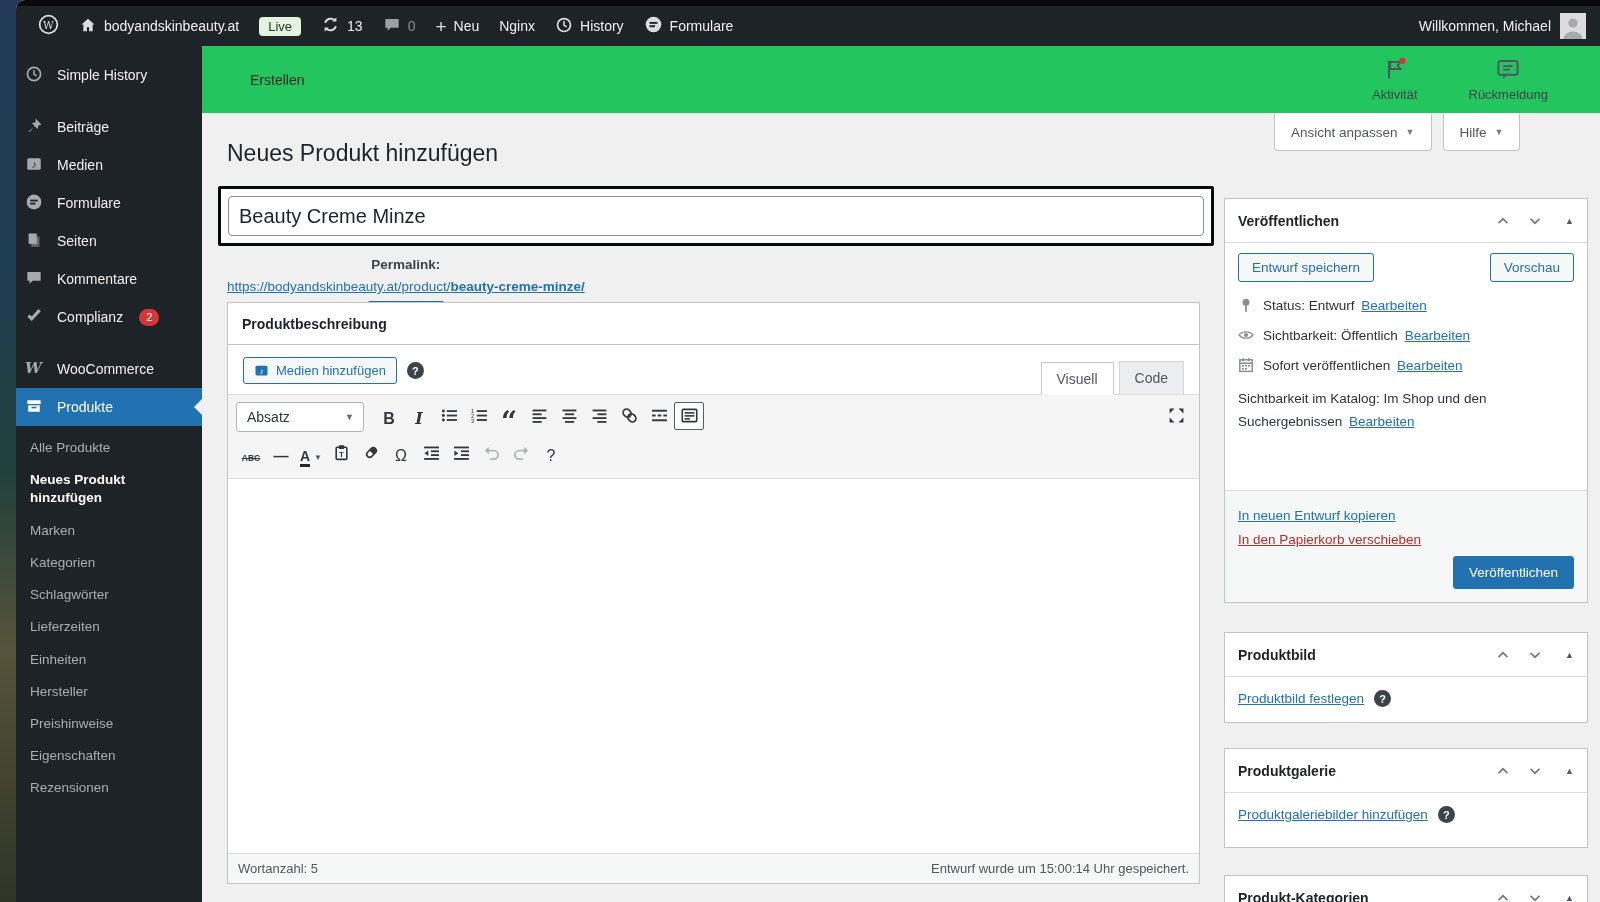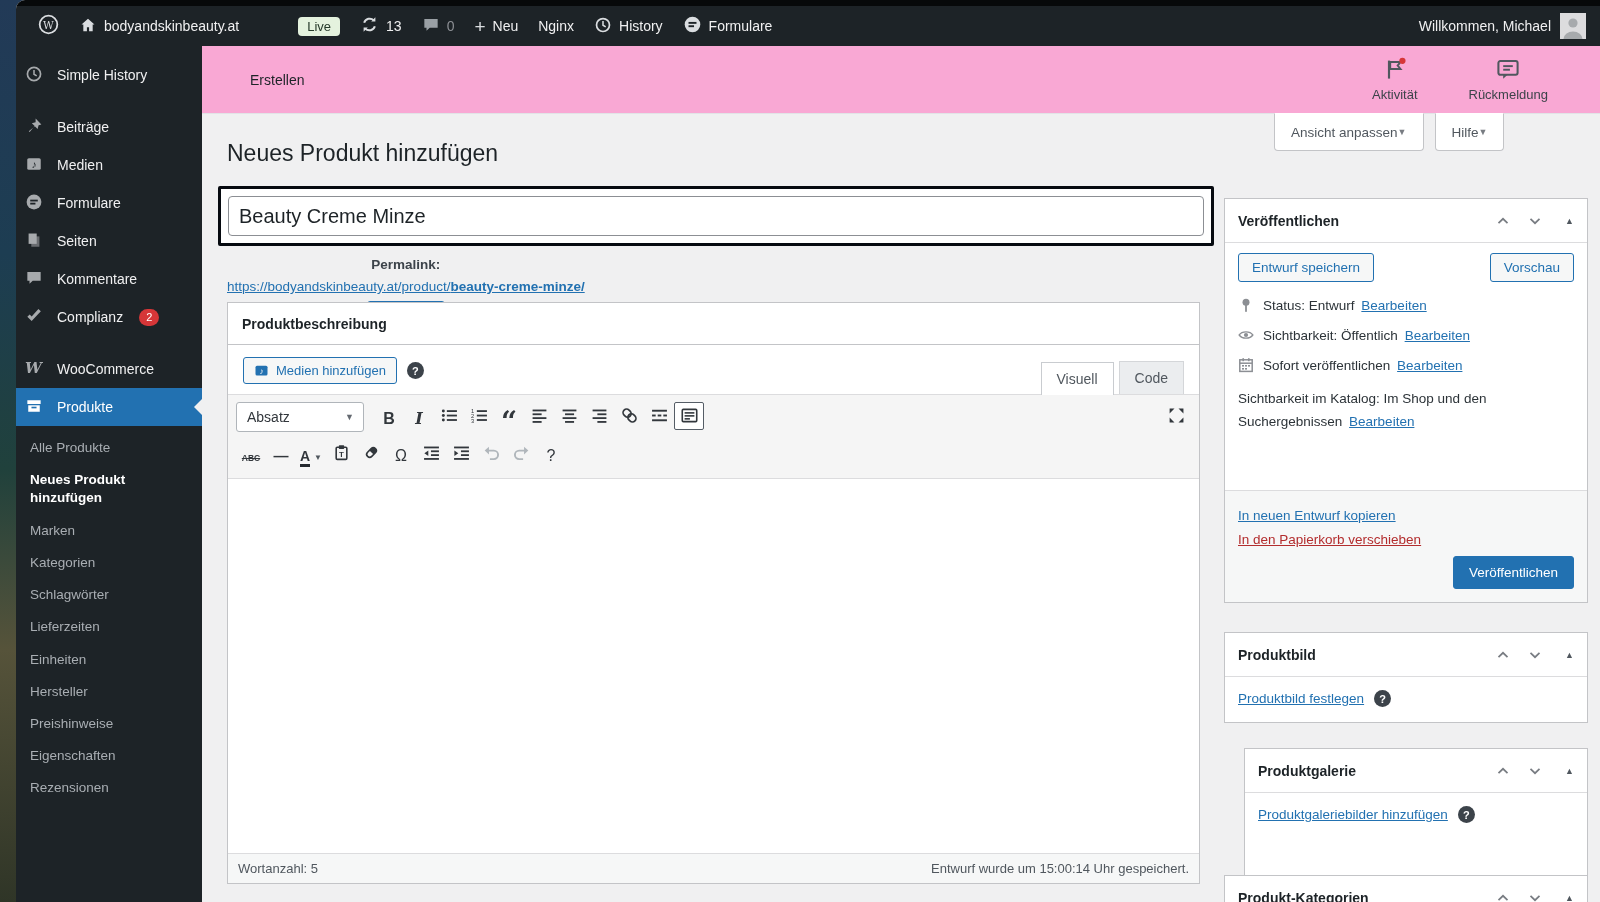--- a/index.html
+++ b/index.html
@@ -11,21 +11,21 @@
   .window { position:absolute; left:16px; top:0; width:1584px; height:902px;
     background:#f0f0f1; border-top-left-radius:9px; overflow:hidden; }
 
   
   .win-topstrip { height:6px; background:#07090a; }
   .adminbar { height:40px; background:#1d2327; display:flex; align-items:center;
     color:#f0f0f1; font-size:14px; padding:0 14px 0 12px; }
   .ab-item { display:flex; align-items:center; gap:7px; padding:0 10px; height:40px; cursor:default; white-space:nowrap; }
   .ab-item .num { color:#f0f0f1; }
   .ab-item .num.muted { color:#8c8f94; }
-  .live-badge { background:#e4f2de; color:#263a2a; font-size:13px; padding:2px 9px; border-radius:4px; font-weight:400;margin-left:39px; }
+  .live-badge { background:#e4f2de; color:#263a2a; font-size:13px; padding:2px 9px; border-radius:4px; font-weight:400; }
   .plus-glyph { font-size:19px; color:#dadde0; font-weight:400; line-height:1; }
   .ab-right { margin-left:auto; display:flex; align-items:center; gap:9px; }
   .avatar { width:26px; height:26px; overflow:hidden; }
 
   
   .sidebar { position:absolute; left:0; top:46px; width:186px; bottom:0; background:#1d2327; }
   .menu { padding-top:10px; }
   .menu-item { position:relative; display:flex; align-items:center; gap:12px;
     padding:9px 10px 9px 9px; color:#f0f0f1; font-size:14px; cursor:pointer; }
   .menu-item .icon { width:20px; height:20px; display:inline-flex; color:#a7aaad; flex:none; }
@@ -34,31 +34,31 @@
   .menu-item.active .icon { color:#fff; }
   .menu-item.active::after { content:""; position:absolute; right:0; top:50%;
     transform:translateY(-50%); border:8px solid transparent; border-right:8px solid #f0f0f1; }
   .badge { background:#d63638; color:#fff; font-size:11px; line-height:1;
     padding:3px 7px; border-radius:10px; margin-left:4px; }
   .submenu { padding:6px 0 10px; }
   .sub-item { padding:7px 12px 7px 14px; color:#a9aeb3; font-size:13.5px; line-height:1.35; cursor:pointer; }
   .sub-item.current { color:#fff; font-weight:bold; }
 
   
-  .topbar { position:absolute; left:186px; right:0; top:46px; height:68px; background:#f9a8d4;
+  .topbar { position:absolute; left:186px; right:0; top:46px; height:68px; background:#22c55e;
     border-bottom:1px solid #e2e4e7; display:flex; align-items:center; }
   .erstellen { padding-left:48px; font-size:14px; color:#1d2327; }
   .topbar-right { margin-left:auto; display:flex; gap:38px; margin-right:52px; }
   .top-icon-item { display:flex; flex-direction:column; align-items:center; gap:2px; cursor:pointer;margin-left:13px; }
   .top-icon-item .lbl { font-size:13px; color:#3c434a; }
 
   
   .screen-links { position:absolute; top:113px; left:1258px; display:flex; gap:11px; z-index:6; }
   .screen-tab { background:#fff; border:1px solid #c3c4c7; border-top:1px solid #fff;
-    border-radius:0 0 4px 4px; padding:0 16px; height:38px; display:flex; align-items:center; 
+    border-radius:0 0 4px 4px; padding:0 16px; height:38px; display:flex; align-items:center; gap:8px;
     font-size:13.5px; color:#50575e; cursor:pointer; }
   .screen-tab .caret { font-size:9px; color:#787c82; }
 
   
   .content { position:absolute; left:186px; right:0; top:114px; bottom:0; background:#f0f0f1; }
   .h1 { position:absolute; left:25px; top:26px; font-size:23px; font-weight:400; color:#1d2327; }
 
   .title-wrap { position:absolute; left:16px; top:72px; width:996px; border:3px solid #060a10;
     border-radius:2px; background:#fff; padding:7px; }
   .title-input { width:100%; height:40px; border:1px solid #8c8f94; border-radius:4px;
@@ -140,21 +140,21 @@
   .catalog { margin-top:15px; line-height:1.7; }
   .pub-footer { background:#f6f7f7; border-top:1px solid #dcdcde; padding:8px 13px 13px; }
   .foot-link { display:block; margin:9px 0; font-size:13.5px; text-decoration:underline; cursor:pointer; }
   .foot-link.copy { color:#2271b1; }
   .foot-link.trash { color:#b32d2e; }
   .publish-row { display:flex; justify-content:flex-end; margin-top:9px; }
   .btn-primary { background:#2271b1; border:1px solid #2271b1; color:#fff; border-radius:3px;
     padding:8px 15px; font-size:13.5px; cursor:pointer; font-family:inherit; }
 
   .img-box { top:434px; height:91px; }
-  .gal-box { top:550px; height:128px;margin-left:20px; }
+  .gal-box { top:550px; height:100px; }
   .cat-box { top:677px; height:60px; }
   .pb-body-link { padding:13px 13px; font-size:13.5px; display:flex; align-items:center; gap:10px; }
   .pb-body-link a { color:#2271b1; text-decoration:underline; cursor:pointer; }
 
   b, .bold { font-weight:normal;text-align:right; }
 </style>
 </head>
 <body>
 
 <div class="page">

